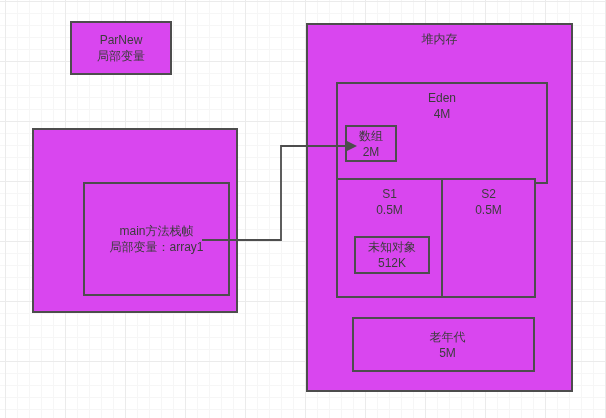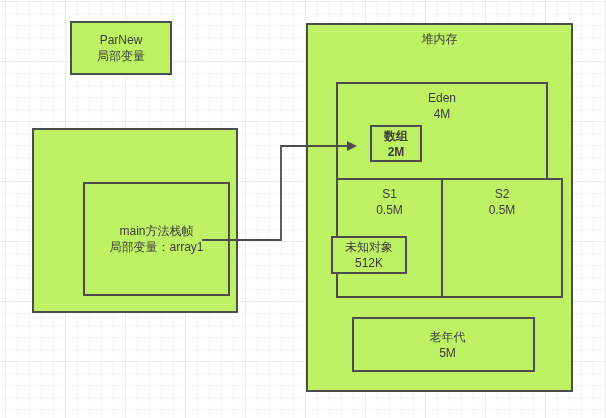--- a/index.html
+++ b/index.html
@@ -18,21 +18,21 @@
       linear-gradient(90deg, #ebebeb 1px, transparent 1px),
       linear-gradient(#f6f6f6 1px, transparent 1px),
       linear-gradient(90deg, #f6f6f6 1px, transparent 1px);
     background-size: 60px 60px, 60px 60px, 12px 12px, 12px 12px;
     background-position: -3px 1px, 5px -3px, -3px 1px, 5px -3px;
   }
   .box {
     position: absolute;
     box-sizing: border-box;
     border: 2px solid #4d4d4d;
-    background: #bef264;
+    background: #d946ef;
     color: #3c3c3c;
     font-size: 12px;
     line-height: 16px;
     text-align: center;
   }
   .box.center {
     display: flex;
     flex-direction: column;
     justify-content: center;
     align-items: center;
@@ -41,24 +41,24 @@
     padding-top: 6px;
   }
   .line { white-space: nowrap; }
 
   
   #parnew-box      { left: 70px;  top: 21px;  width: 102px; height: 54px; }
   #main-thread-box { left: 32px;  top: 128px; width: 206px; height: 185px; }
   #stack-frame-box { left: 56px;  top: 182px; width: 147px; height: 114px; margin-left: 27px; }
   #heap-box        { left: 306px; top: 23px;  width: 267px; height: 369px; }
   #eden-box        { left: 336px; top: 82px;  width: 212px; height: 102px; }
-  #array-box       { left: 370px; top: 125px; width: 52px;  height: 37px; font-weight: bold; }
+  #array-box       { left: 345px; top: 125px; width: 52px;  height: 37px; }
   #s1-box          { left: 336px; top: 178px; width: 107px; height: 120px; }
-  #s2-box          { left: 441px; top: 178px; width: 122px; height: 120px; }
-  #unknown-box     { left: 331px; top: 236px; width: 76px;  height: 38px; justify-content: center; }
+  #s2-box          { left: 441px; top: 178px; width: 95px; height: 120px; }
+  #unknown-box     { left: 354px; top: 236px; width: 76px;  height: 38px; justify-content: center; }
   #oldgen-box      { left: 352px; top: 317px; width: 183px; height: 55px; padding-left: 8px; }
 
   #connector-layer {
     position: absolute;
     left: 0; top: 0;
     width: 606px; height: 418px;
     pointer-events: none;
   }
 </style>
 </head>

